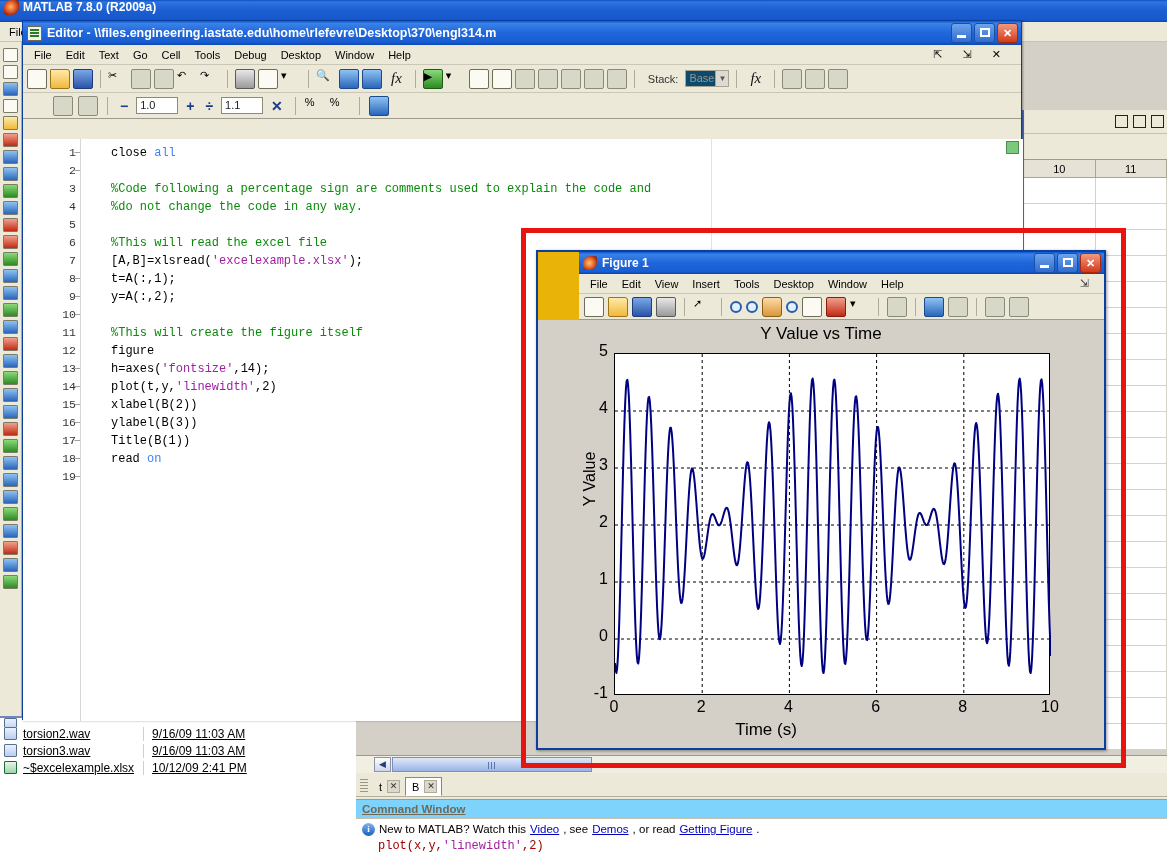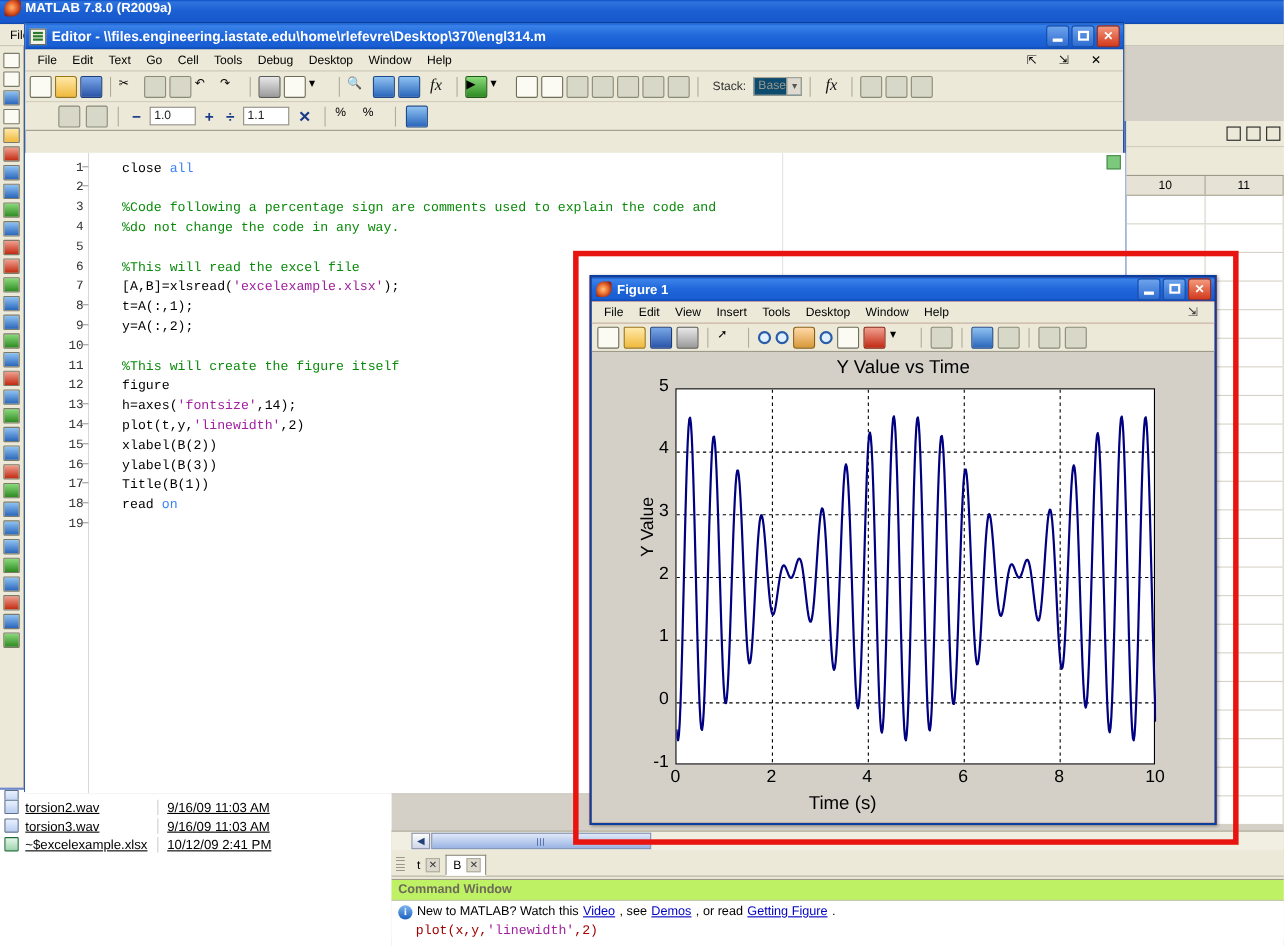--- a/index.html
+++ b/index.html
@@ -217,22 +217,22 @@
   #tabstrip .tab.active { background:#fff; border:1px solid #8a8678; border-bottom-color:#fff; }
   #tabstrip .tab .x {
     width:13px; height:13px; background:#dcd8cc; border:1px solid #b0ac9c;
     font-size:9px; line-height:11px; text-align:center; color:#333;
   }
   #cmdwin {
     position:absolute; left:0; top:44px; width:811px; height:61px; background:#fff;
     border-top:1px solid #9d9a8c;
   }
   #cmdwin .cw-title {
-    height:19px; background:#bef264; color:#6d6a5a; font-weight:bold; font-size:11.5px;
-    display:flex; align-items:center; padding-left:6px; border-bottom:1px solid #c4c0b0;
+    height:19px; background:#7dd3fc; color:#6d6a5a; font-weight:bold; font-size:11.5px;
+    display:flex; align-items:center; padding-left:6px; border-bottom:1px solid #c4c0b0;text-decoration:underline;
   }
   #cmdwin .cw-info {
     height:20px; display:flex; align-items:center; gap:4px; padding-left:6px;
     font-size:11.5px; color:#000; background:#fff;
   }
   #cmdwin .cw-info .iico {
     width:13px; height:13px; border-radius:50%;
     background:linear-gradient(to bottom,#7fb6f0,#1a5fc0);
     color:#fff; font-size:9px; font-weight:bold; text-align:center; line-height:13px;
     font-family:"Liberation Serif", serif; flex:0 0 auto;
@@ -246,22 +246,23 @@
 
   
   #red-rect {
     position:absolute; left:521px; top:228px; width:605px; height:540px;
     border:5px solid #e8140f; background:transparent; z-index:40;
   }
 
   
   #figure-window {
     position:absolute; left:536px; top:250px; width:570px; height:500px;
-    background:#b91c1c; border:2px solid #0a3f9e; z-index:45;
+    background:#eab308; border:2px solid #0a3f9e; z-index:45;
     box-shadow:1px 1px 3px rgba(0,0,0,.4);
+    padding-left:41px;
   }
   #fig-titlebar {
     height:22px;
     background:linear-gradient(to bottom,#0b57cf 0%,#3a82e8 10%,#2067db 48%,#185dd2 88%,#0c46ae 100%);
     display:flex; align-items:center; color:#fff; font-weight:bold; font-size:12px; padding-left:4px;
   }
   #fig-titlebar .figicon {
     width:14px; height:14px; margin-right:5px; flex:0 0 auto;
     background:radial-gradient(circle at 45% 50%,#ffc47a 0%,#e86a2d 45%,#8d1d12 85%);
     border-radius:50% 15% 50% 15%;

